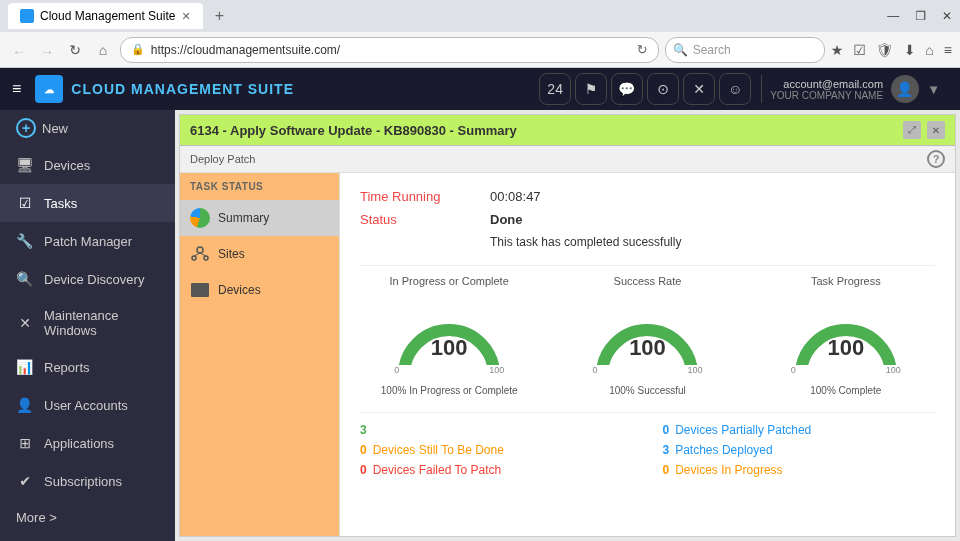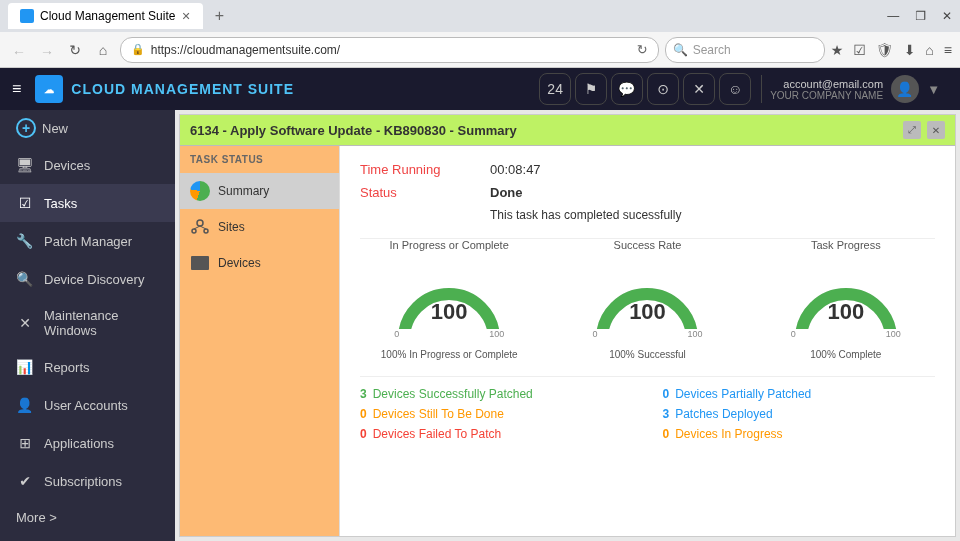--- a/index.html
+++ b/index.html
@@ -325,21 +325,21 @@
       font-size: 12px;
       color: #333;
       margin: 4px 0 16px 130px;
     }
 
     
     .gauges-section {
       display: flex;
       gap: 20px;
       margin: 16px 0;
-      padding-top: 0;
+      padding-top: 9px;
       border-top: 1px solid #eee;
     }
     .gauge-item {
       flex: 1;
       display: flex;
       flex-direction: column;
       align-items: center;
     }
     .gauge-title {
       font-size: 11px;
@@ -527,20 +527,26 @@
       <div class="task-window">
 
         <div class="task-header">
           <span class="task-title">6134 - Apply Software Update - KB890830 - Summary</span>
           <div class="task-header-controls">
             <div class="task-ctrl-btn">⤢</div>
             <div class="task-ctrl-btn">✕</div>
           </div>
         </div>
 
+        <div class="task-subheader">
+          <span>Deploy Patch</span>
+          <div style="margin-left:auto;">
+            <div class="help-icon">?</div>
+          </div>
+        </div>
 
         <div class="task-body">
 
           <div class="task-left-panel">
             <div class="task-status-label">TASK STATUS</div>
             <div class="task-nav-item active">
               <div class="task-nav-icon">
                 <div class="pie-icon"></div>
               </div>
               <span>Summary</span>
@@ -626,21 +632,20 @@
                   <span>0</span>
                   <span>100</span>
                 </div>
                 <div class="gauge-label">100% Complete</div>
               </div>
             </div>
 
             <div class="stats-grid">
               <div class="stat-item">
                 <span class="stat-num stat-green">3</span>
-                <span class="stat-green">Devices Successfully Patched</span>
               </div>
               <div class="stat-item">
                 <span class="stat-num stat-blue">0</span>
                 <span class="stat-blue">Devices Partially Patched</span>
               </div>
               <div class="stat-item">
                 <span class="stat-num stat-orange">0</span>
                 <span class="stat-orange">Devices Still To Be Done</span>
               </div>
               <div class="stat-item">

